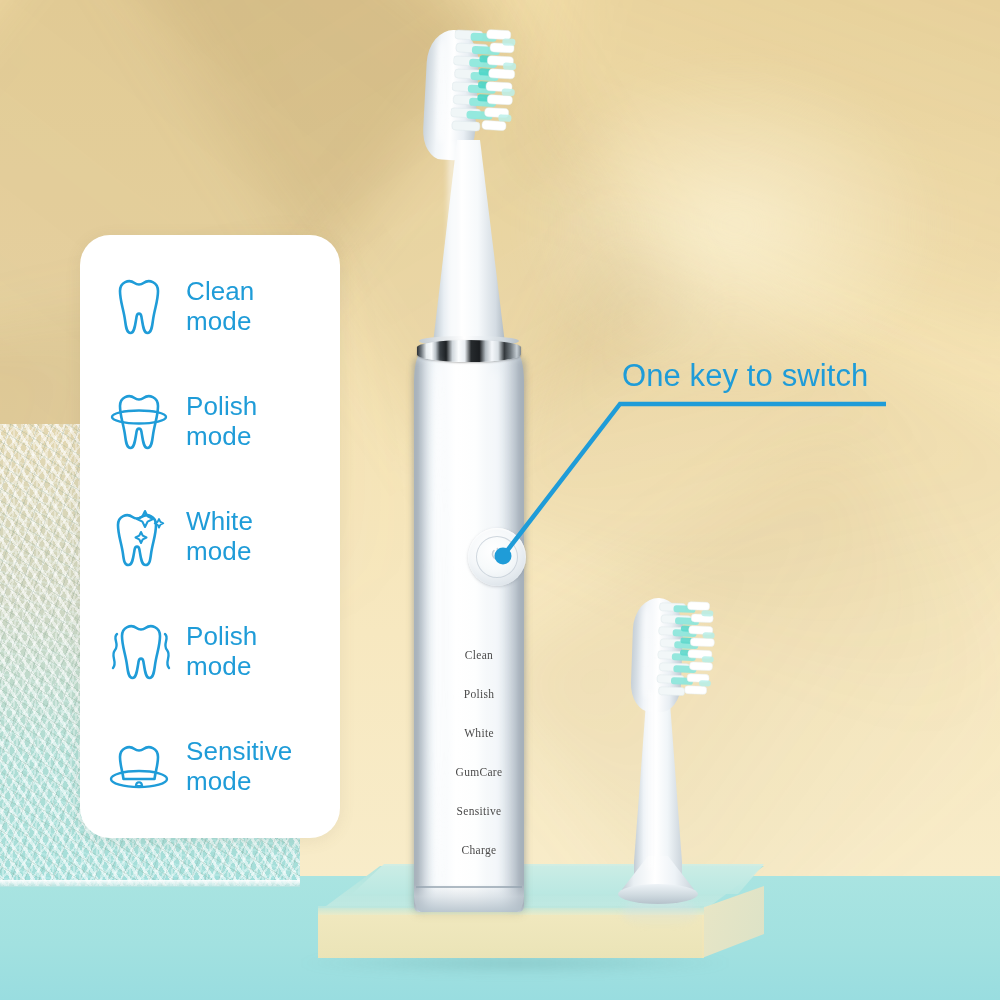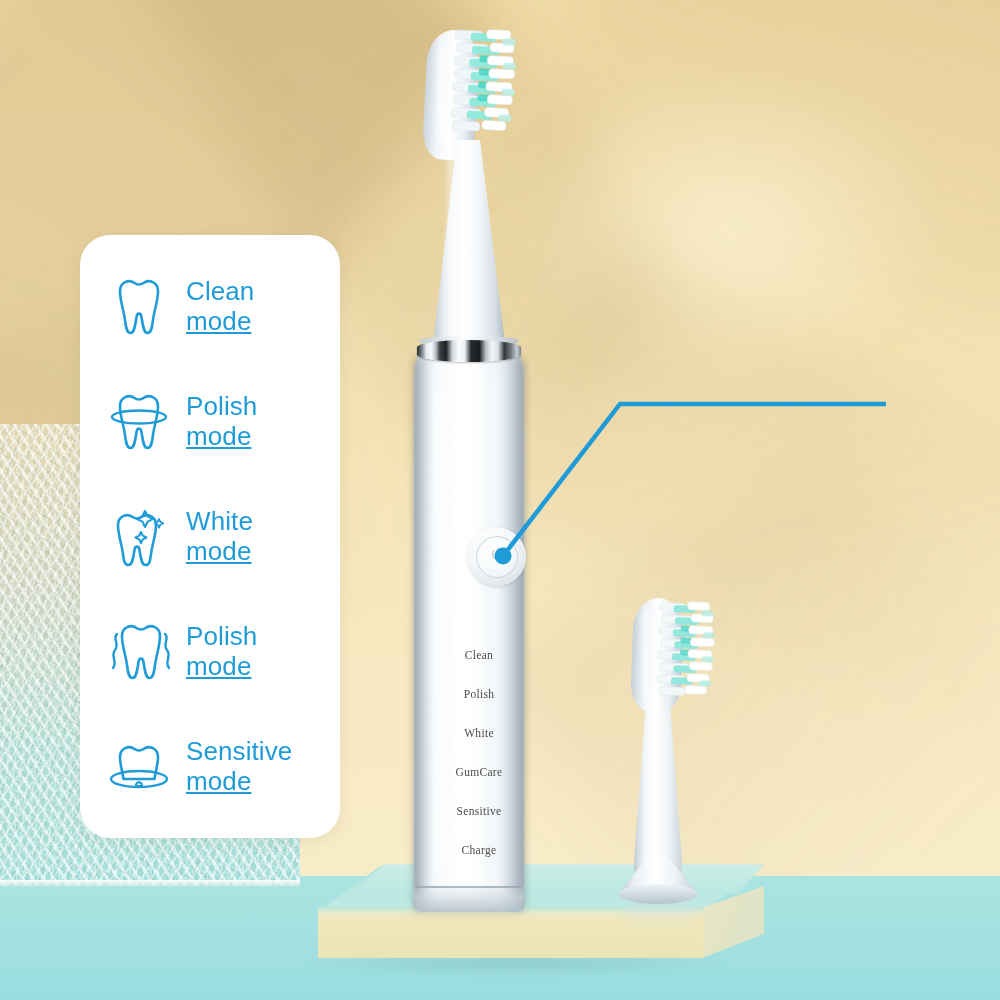--- a/index.html
+++ b/index.html
@@ -303,21 +303,21 @@
     display:flex;flex-direction:column;justify-content:space-around;
     padding:14px 0;box-sizing:border-box;
   }
   .mode-row{
     display:flex;align-items:center;gap:14px;padding-left:26px;height:104px;
   }
   .mode-ico{width:66px;height:68px;flex:0 0 66px;display:flex;align-items:center;justify-content:center;}
   .mode-label{
     font-size:26px;line-height:1.12;color:#1f9cd8;letter-spacing:.1px;
   }
-  .mode-label .l2{display:block;text-decoration:underline;}
+  .mode-label .l2{display:block;}
 </style>
 </head>
 <body>
 
 <div id="stage">
 
   <div class="bg-wall"></div>
   <div class="shadow-band sb1"></div>
   <div class="shadow-band sb2"></div>
   <div class="shadow-band sb3"></div>
@@ -483,20 +483,21 @@
       <div class="mp-row">
           <span>Charge</span>
         </div>
     </div>
   </div>
 
   <svg class="callout-svg" viewBox="0 0 1000 1000">
     <polyline points="503,556 620,404 886,404" fill="none" stroke="#1f9cd8" stroke-width="4.5" stroke-linejoin="miter"></polyline>
     <circle cx="503" cy="556" r="8.5" fill="#1f9cd8"></circle>
   </svg>
+  <div class="callout-text">One key to switch</div>
 
   <div class="card">
     <div class="card-list">
 
       <div class="mode-row">
         <div class="mode-ico">
           <svg viewBox="0 0 60 64" width="60" height="64">
             <path d="M11 16 C11 7, 20 4, 25.5 8 C28 9.8, 32 9.8, 34.5 8 C40 4, 49 7, 49 16
                      C49 26, 45.5 34, 44 45 C43.2 51.5, 42.5 58, 38.5 58
                      C34.5 58, 33.8 50, 32.5 42 C31.8 37.5, 28.2 37.5, 27.5 42

